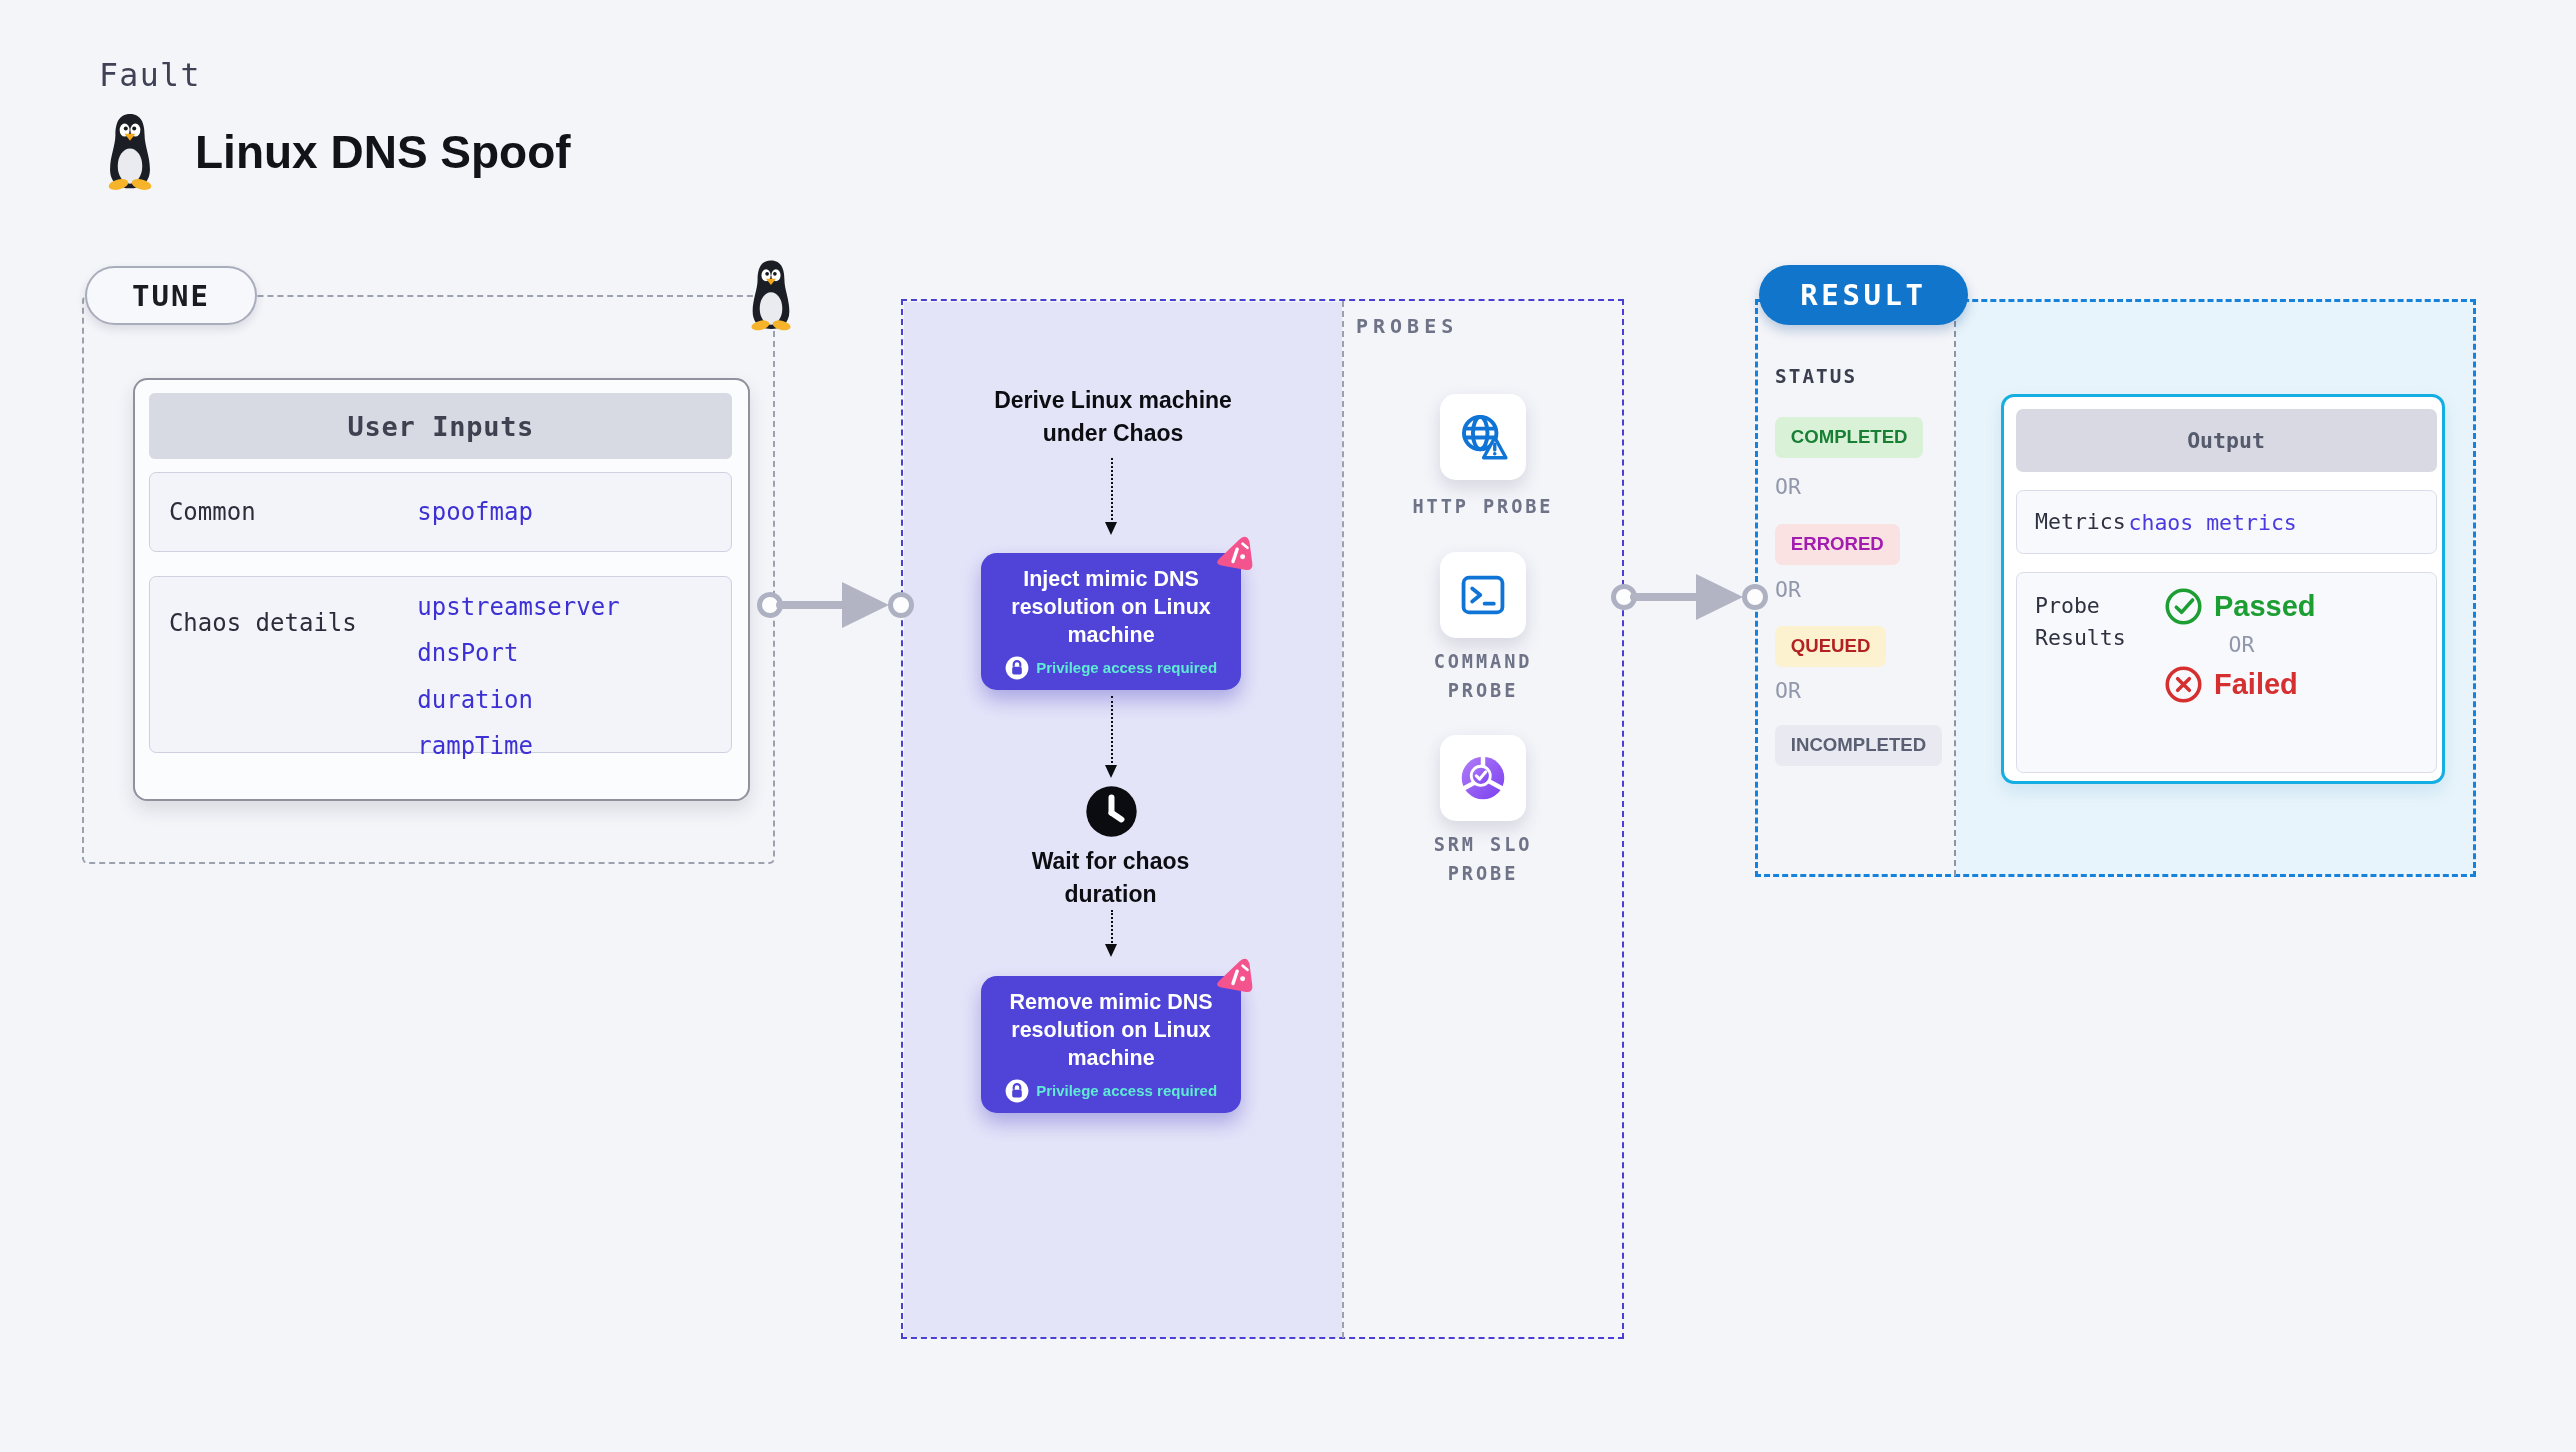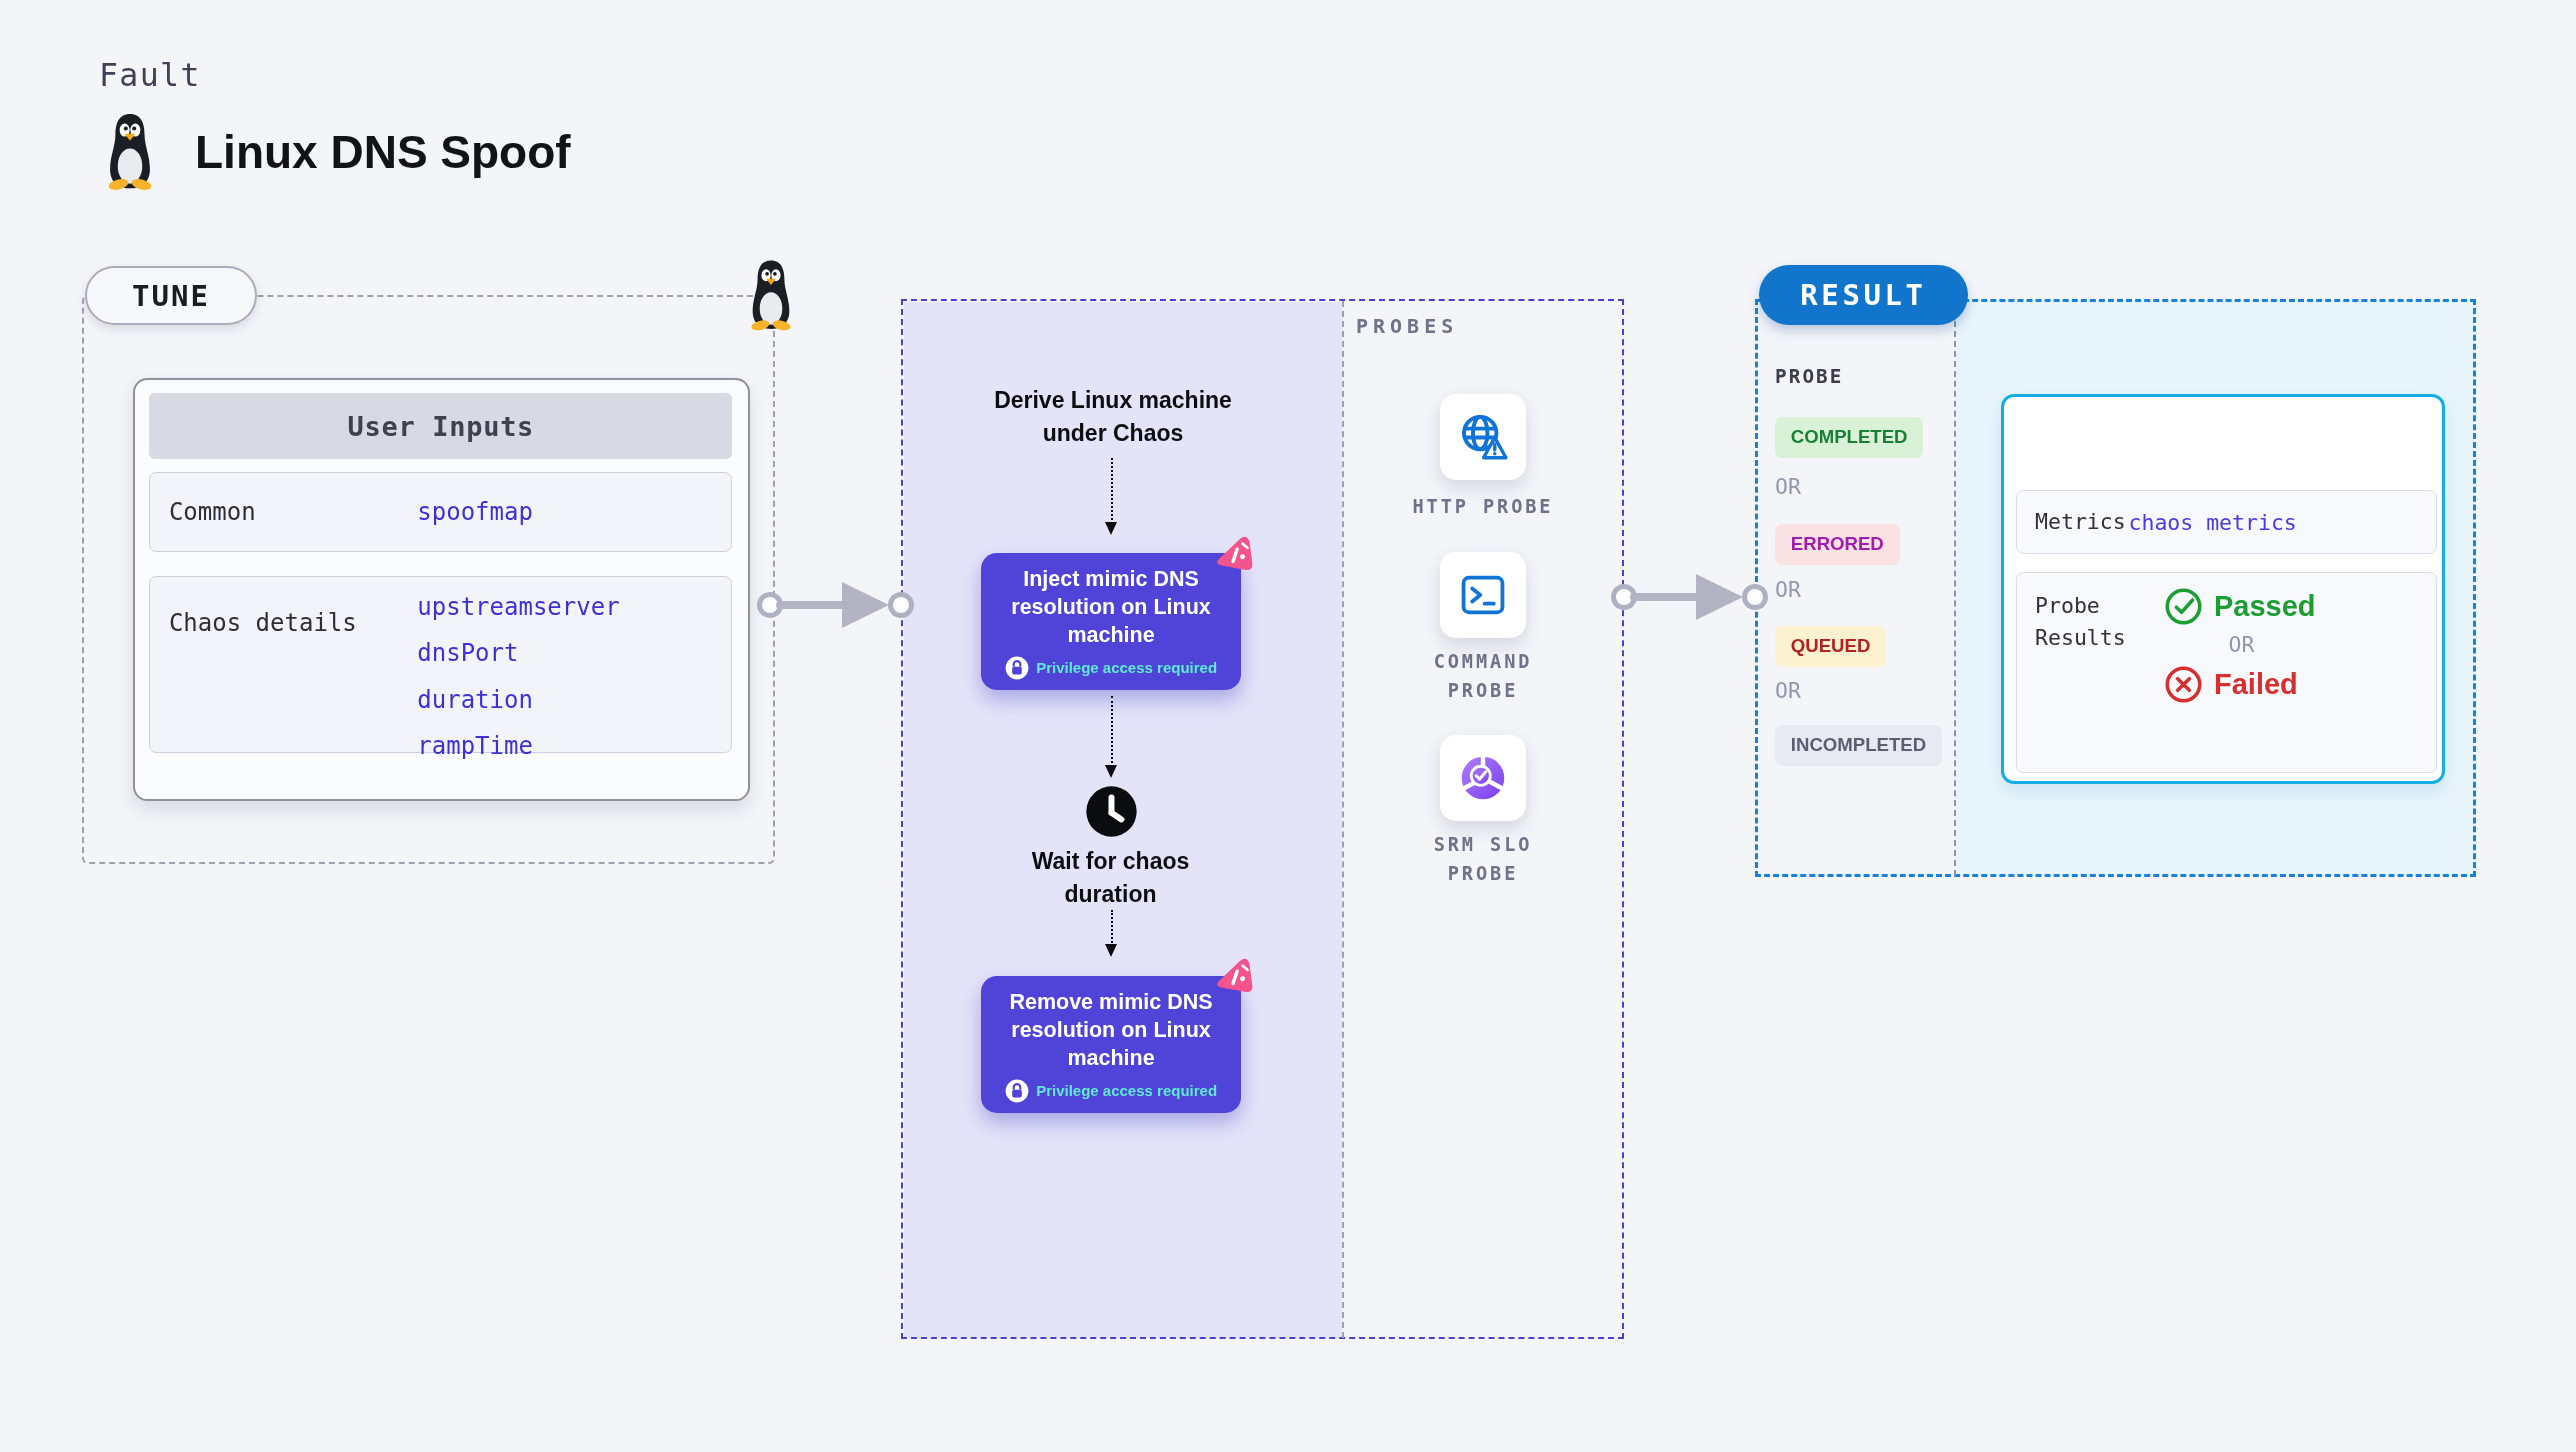--- a/index.html
+++ b/index.html
@@ -265,30 +265,31 @@
     <div class="shaft"></div>
     <div class="head"></div>
     <div class="ring end"></div>
   </div>
 
   <div class="result-fill"></div>
   <div class="result-box"></div>
   <div class="status-divider"></div>
   <div class="pill result-pill mono">RESULT</div>
 
-  <div class="status-label mono">PROBE</div>
+  <div class="status-label mono">STATUS</div>
   <div class="badge completed">COMPLETED</div>
   <div class="or or1 mono">OR</div>
   <div class="badge errored">ERRORED</div>
   <div class="or or2 mono">OR</div>
   <div class="badge queued">QUEUED</div>
   <div class="or or3 mono">OR</div>
   <div class="badge incompleted">INCOMPLETED</div>
 
   <div class="output-card">
+    <div class="out-header mono">Output</div>
     <div class="out-row metrics-row">
       <span class="out-label mono" style="top:50%;transform:translateY(-50%)">Metrics</span>
       <span class="metrics-value mono">chaos metrics</span>
     </div>
     <div class="out-row probe-row">
       <span class="out-label mono" style="top:17px;width:107px;display:inline-block">Probe Results</span>
       <div class="pr-line pr-passed">
         <svg width="39" height="39" viewBox="0 0 60 60">
           <circle cx="30" cy="30" r="25" fill="none" stroke="#1d9e33" stroke-width="5.5"></circle>
           <path d="M19 31 L27 39 L44 20" fill="none" stroke="#1d9e33" stroke-width="5.5" stroke-linecap="round" stroke-linejoin="round"></path>

